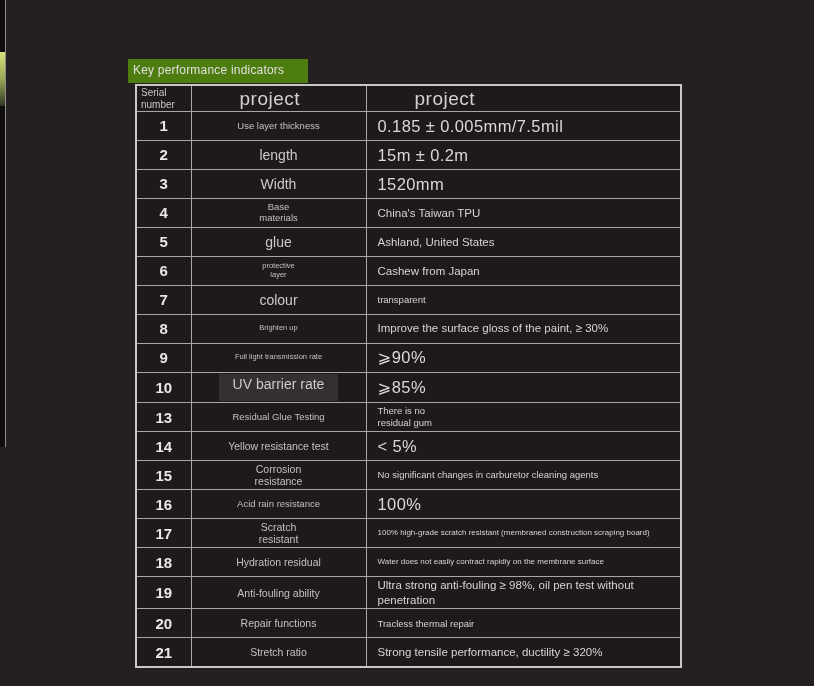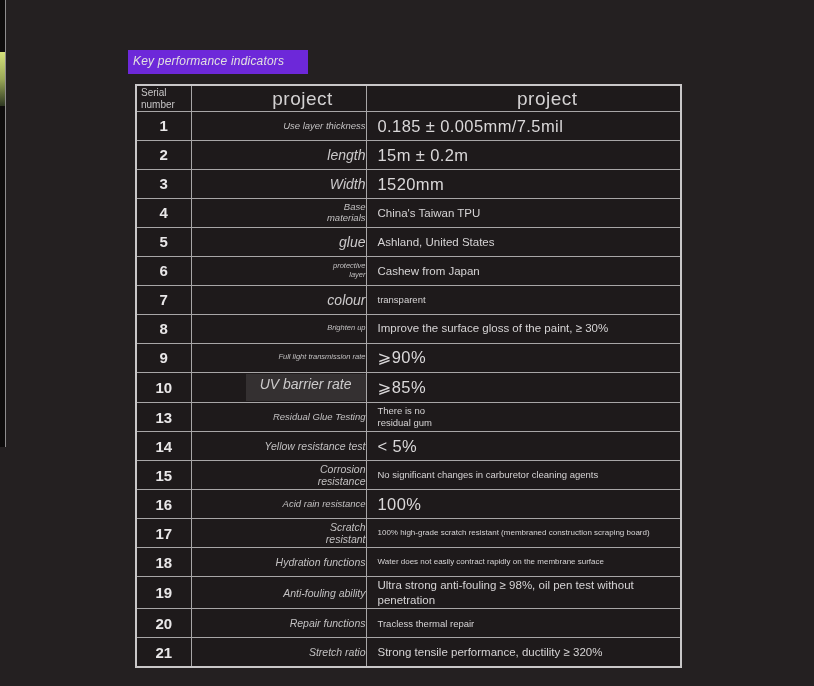--- a/index.html
+++ b/index.html
@@ -14,26 +14,25 @@
   .edge-strip{
     position:absolute;left:0;top:0;width:5px;height:447px;
     background:#0e0c0c;border-right:1px solid #8e8c8d;
   }
   .edge-blob{
     position:absolute;left:0;top:52px;width:5px;height:54px;
     background:linear-gradient(#d6e27c,#9aa857,#2f3822);
   }
   
   .title{
-    position:absolute;left:128px;top:50px;
-    background:#6d28d9;color:#e2e0e1;
+    position:absolute;left:128px;top:59px;
+    background:#4d7c0f;color:#e2e0e1;
     font-size:12px;letter-spacing:.2px;
     padding:4px 24px 6px 5px;
     white-space:nowrap;
-    font-style:italic;
   }
   
   table.spec-table{
     position:absolute;left:135px;top:84px;
     width:547px;height:584px;
     border-collapse:collapse;table-layout:fixed;
     background:#1e1a1b;
     border:2px solid #c9c7c8;
   }
   .spec-table th,.spec-table td{
@@ -43,26 +42,26 @@
     padding:0;
     vertical-align:middle;
   }
   .spec-table tr{height:26.5px;}
   th.serial-h{
     font-size:10px;font-weight:normal;color:#c6c4c5;
     text-align:left;padding-left:4px;line-height:1.15;
   }
   th.proj-h{
     font-size:19px;font-weight:normal;color:#d3d1d2;
-    text-align:center;letter-spacing:.5px;padding-left:48px;
+    text-align:left;letter-spacing:.5px;padding-left:48px;
   }
   td.serial{
     font-size:15px;font-weight:bold;color:#e9e7e8;text-align:center;
   }
-  td.label{text-align:right;color:#c2c0c1;line-height:1.15;font-style:italic;}
+  td.label{text-align:center;color:#c2c0c1;line-height:1.15;}
   td.label.lg{font-size:14px;color:#cccacb;}
   td.label.md{font-size:10.5px;}
   td.label.sm{font-size:9.5px;}
   td.label.xs{font-size:7.5px;}
   td.label .hl{background:#343031;padding:2px 14px 9px;display:inline-block;}
   td.value{text-align:left;padding-left:11px;color:#d6d4d5;line-height:1.25;}
   td.value.lg{font-size:16.5px;letter-spacing:.4px;color:#dad8d9;}
   td.value.md{font-size:11.5px;border-radius:8px;}
   td.value.sm{font-size:9.5px;}
   td.value.xs{font-size:8px;}
@@ -166,21 +165,21 @@
         <td class="value lg">100%</td>
       </tr>
       <tr>
         <td class="serial">17</td>
         <td class="label md"><span>Scratch
 resistant</span></td>
         <td class="value xs">100% high-grade scratch resistant (membraned construction scraping board)</td>
       </tr>
       <tr>
         <td class="serial">18</td>
-        <td class="label md"><span>Hydration functions</span></td>
+        <td class="label md"><span>Hydration residual</span></td>
         <td class="value xs">Water does not easily contract rapidly on the membrane surface</td>
       </tr>
       <tr>
         <td class="serial">19</td>
         <td class="label md"><span>Anti-fouling ability</span></td>
         <td class="value md">Ultra strong anti-fouling ≥ 98%, oil pen test without penetration</td>
       </tr>
       <tr>
         <td class="serial">20</td>
         <td class="label md"><span>Repair functions</span></td>

